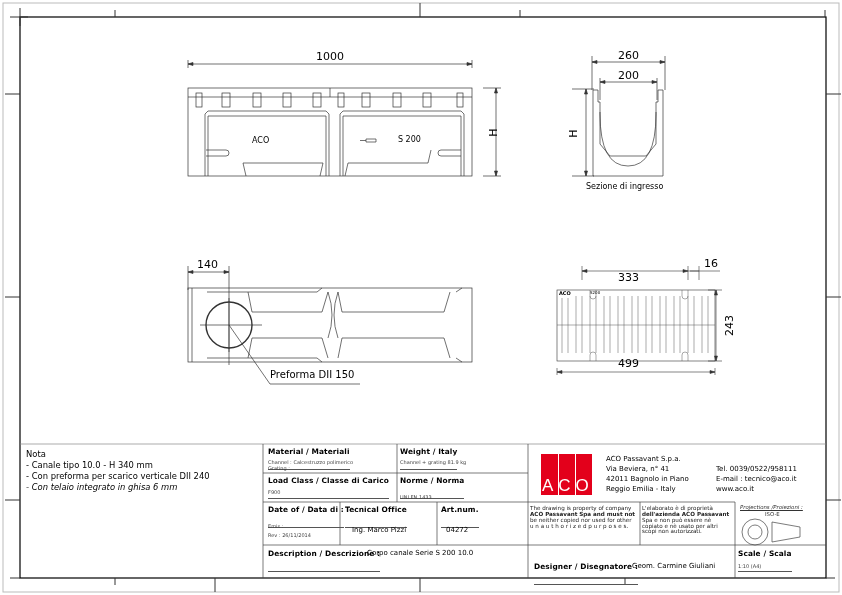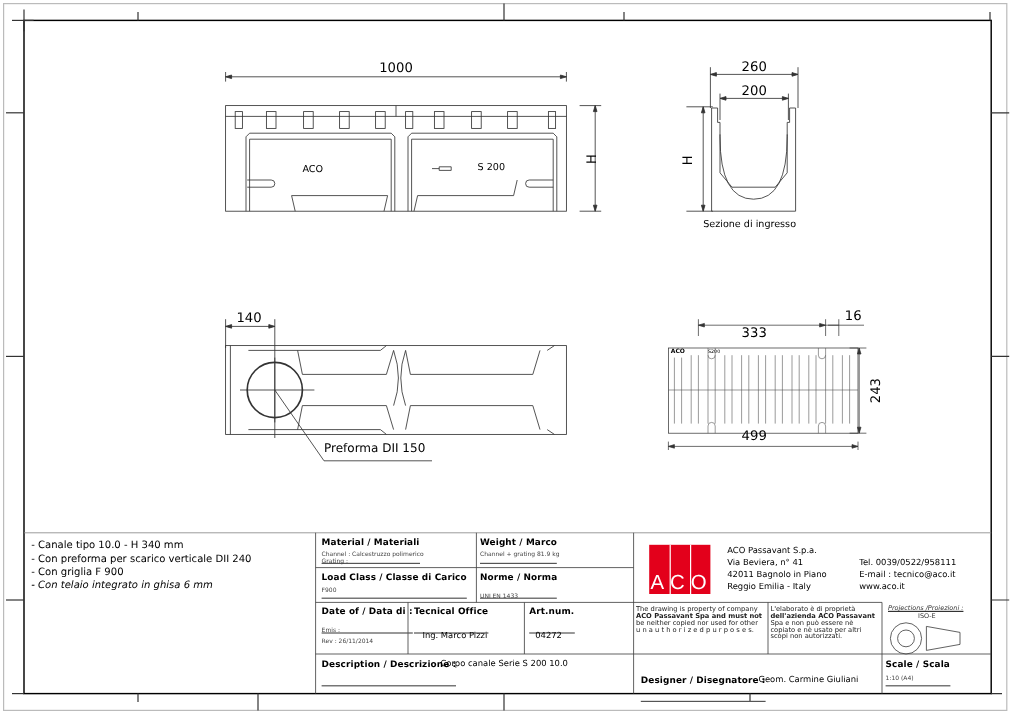--- a/index.html
+++ b/index.html
@@ -174,31 +174,31 @@
 <div class="t" style="left:270px;top:370px;font-size:10px;">Preforma DII 150</div>
 
 <div class="t dim" style="left:618px;top:258px;margin-top:14px;">333</div>
 <div class="t dim" style="left:704px;top:258px;">16</div>
 <div class="t dim" style="left:719px;top:320px;transform:rotate(-90deg);">243</div>
 <div class="t dim" style="left:618px;top:358px;">499</div>
 <div class="t" style="left:559px;top:291px;font-size:5px;font-weight:bold;">ACO</div>
 <div class="t" style="left:590px;top:291px;font-size:4px;">S200</div>
 
 <div class="abs" style="left:26px;top:449px;">
+  <div class="note" style="line-height:11px;">Nota</div>
   <div class="note" style="line-height:11px;">- Canale tipo 10.0 - H 340 mm</div>
   <div class="note" style="line-height:11px;">- Con preforma per scarico verticale DII 240</div>
-  <div class="note" style="line-height:11px;">- Con griglia F 900</div>
   <div class="note" style="line-height:11px;font-style:italic;">- Con telaio integrato in ghisa 6 mm</div>
 </div>
 
 <div class="t h ul" style="left:268px;top:448px;">Material / Materiali</div>
 <div class="t s" style="left:268px;top:460px;">Channel : Calcestruzzo polimerico</div>
 <div class="t s" style="left:268px;top:466px;">Grating :</div>
 
-<div class="t h ul" style="left:400px;top:448px;">Weight / Marco</div>
+<div class="t h ul" style="left:400px;top:448px;">Weight / Italy</div>
 <div class="t s" style="left:400px;top:460px;">Channel + grating 81.9 kg</div>
 
 <div class="t h ul" style="left:268px;top:477px;">Load Class / Classe di Carico</div>
 <div class="t s" style="left:268px;top:490px;">F900</div>
 
 <div class="t h ul" style="left:400px;top:477px;">Norme / Norma</div>
 <div class="t s" style="left:400px;top:495px;">UNI EN 1433</div>
 
 <div class="t h ul" style="left:268px;top:506px;">Date of / Data di :</div>
 <div class="t s" style="left:268px;top:524px;">Emis :</div>

